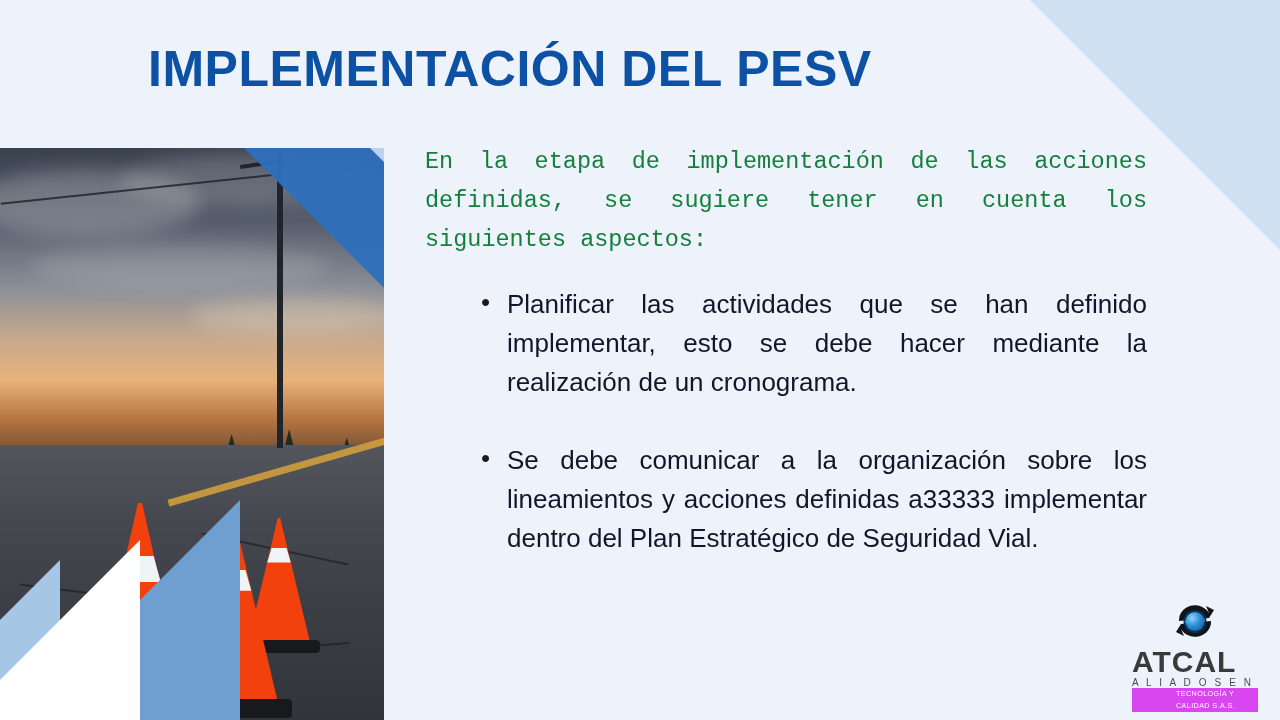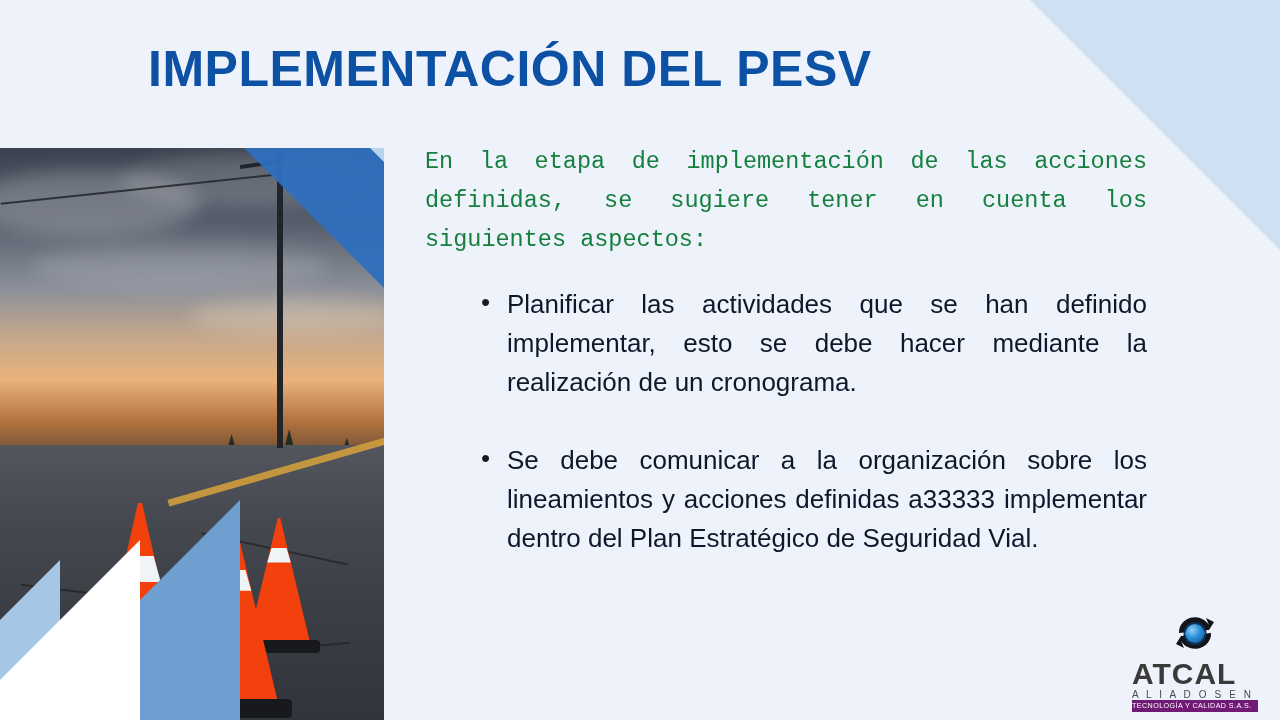--- a/index.html
+++ b/index.html
@@ -298,22 +298,23 @@
   .logo-sub1 {
     font-size: 10px;
     letter-spacing: 2.6px;
     color: #4a4a4a;
     line-height: 11px;
   }
   .logo-sub2 {
     font-size: 7.2px;
     letter-spacing: .4px;
     color: #ffffff;
-    background: #701a75;
+    background: #d946ef;
     line-height: 12px;
+    padding-left: 44px;
   }
 </style>
 </head>
 <body>
 
 <div class="slide">
 
   <div class="tr-band tr-band-1"></div>
   <div class="tr-band tr-band-2"></div>
   <div class="tr-band tr-band-3"></div>

